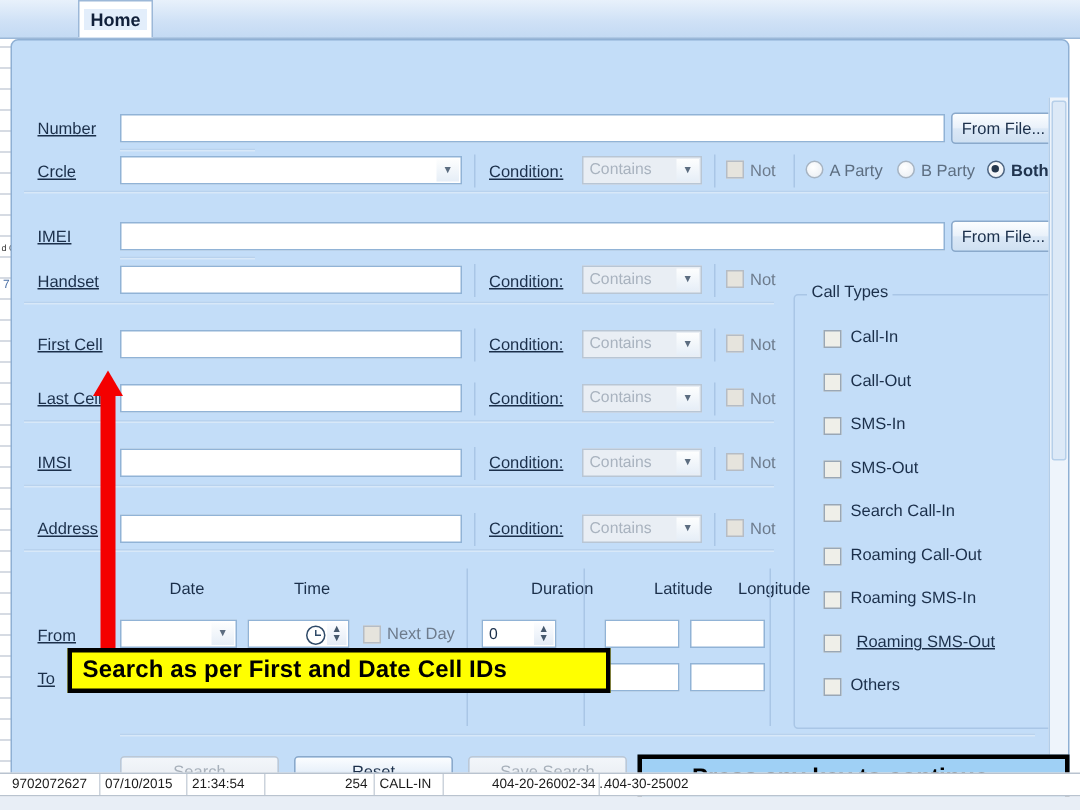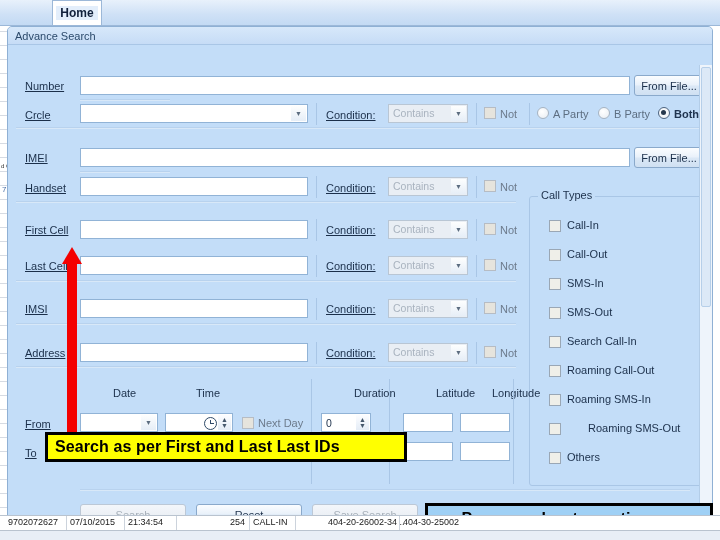--- a/index.html
+++ b/index.html
@@ -128,23 +128,20 @@
 </div>
 
 <div class="ribbon"></div>
 <div class="ribbon-line"></div>
 <div class="tab-home">
   <span>Home</span>
 </div>
 
 <div class="win">
 
-  <div class="win-title">
-    <span>Advance Search</span>
-  </div>
 
   <div class="body">
 
     <div class="lbl" style="left:17px;top:34px;">Number</div>
     <input class="tb small" style="left: 72px; top: 30px; width: 550px; font-size: 11px; padding-left: 3px; outline: none;" value="">
     <div class="btn" style="left:626px;top:29px;width:70px;height:21px;">From File...</div>
 
     <div class="sep" style="left:72px;top:53px;width:90px;"></div>
 
     <div class="lbl" style="left:17px;top:63px;">Crcle</div>
@@ -263,21 +260,21 @@
     <div class="chk" style="left:541px;top:290px;"></div>
     <div class="chklbl" style="left:559px;top:289px;">Search Call-In</div>
 
     <div class="chk" style="left:541px;top:319px;"></div>
     <div class="chklbl" style="left:559px;top:318px;">Roaming Call-Out</div>
 
     <div class="chk" style="left:541px;top:348px;"></div>
     <div class="chklbl" style="left:559px;top:347px;">Roaming SMS-In</div>
 
     <div class="chk" style="left:541px;top:377px;"></div>
-    <div class="chklbl" style="left:580px;top:376px;">Roaming SMS-Out</div>
+    <div class="chklbl" style="left:563px;top:376px;text-decoration:underline;">Roaming SMS-Out</div>
 
     <div class="chk" style="left:541px;top:406px;"></div>
     <div class="chklbl" style="left:559px;top:405px;">Others</div>
 
     <div class="colhdr" style="left:72px;top:341px;">Date</div>
     <div class="colhdr" style="left:155px;top:341px;">Time</div>
     <div class="colhdr" style="left:313px;top:341px;">Duration</div>
     <div class="colhdr" style="left:395px;top:341px;">Latitude</div>
     <div class="colhdr" style="left:451px;top:341px;">Longitude</div>
 
@@ -357,21 +354,21 @@
 
   </div>
 </div>
 
 <div class="arrow-red">
   <div class="head"></div>
   <div class="shaft"></div>
 </div>
 
 <div class="callout" style="left:45px;top:432px;width:362px;height:30px;">
-  <span>Search as per First and Last Last IDs</span>
+  <span>Search as per First and Date Cell IDs</span>
 </div>
 
 <div class="presskey" style="left:425px;top:503px;width:288px;height:32px;">
   <span>Press any key to continue ...</span>
 </div>
 
 <div class="statusrow">
   <div class="cell" style="left:8px;">9702072627</div>
   <div class="div" style="left:66px;"></div>
   <div class="cell" style="left:70px;">07/10/2015</div>

